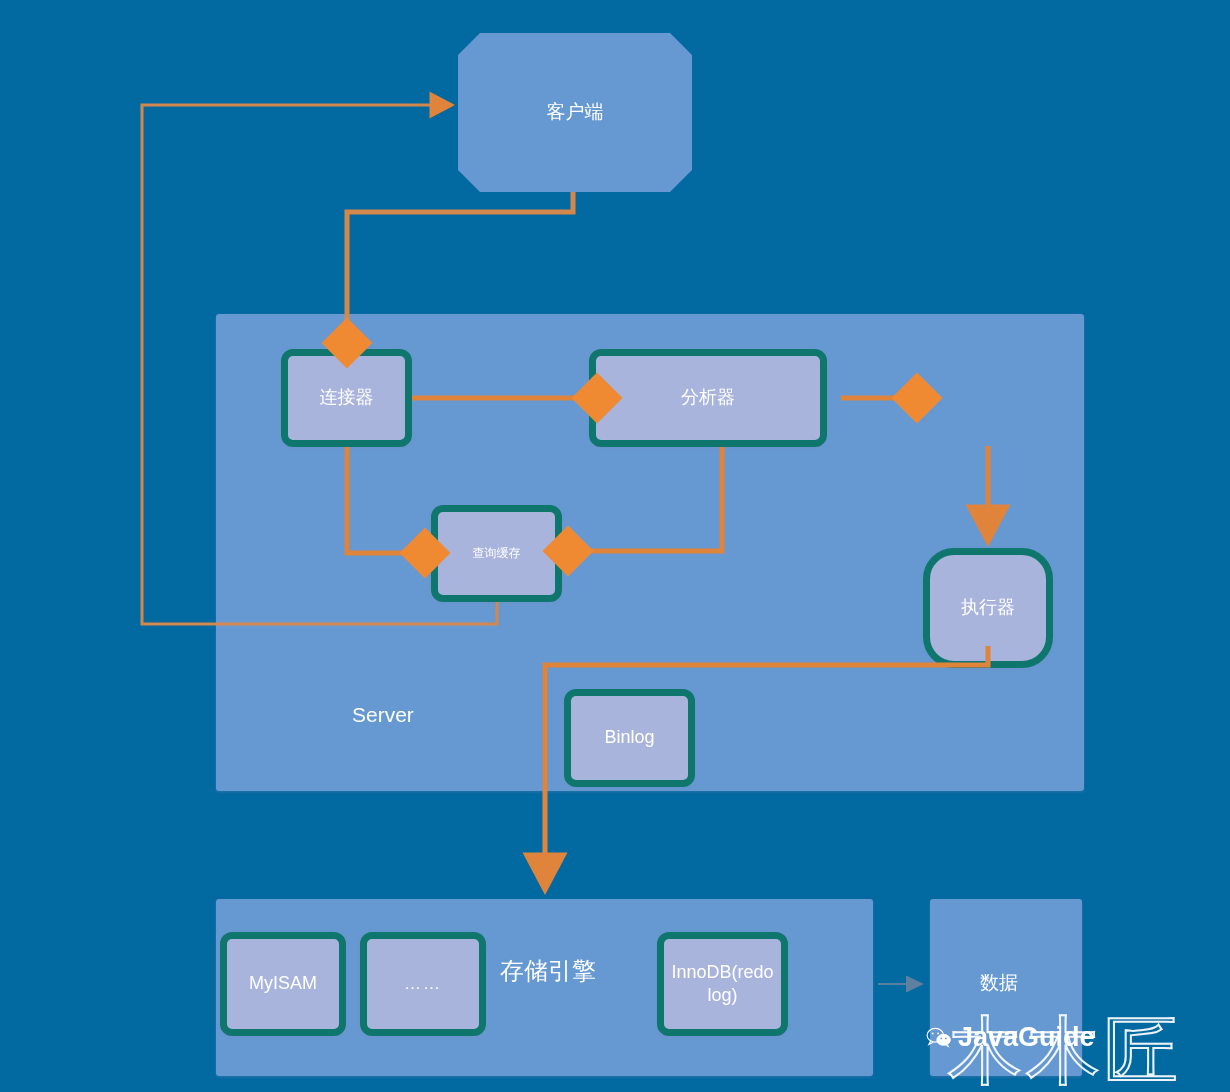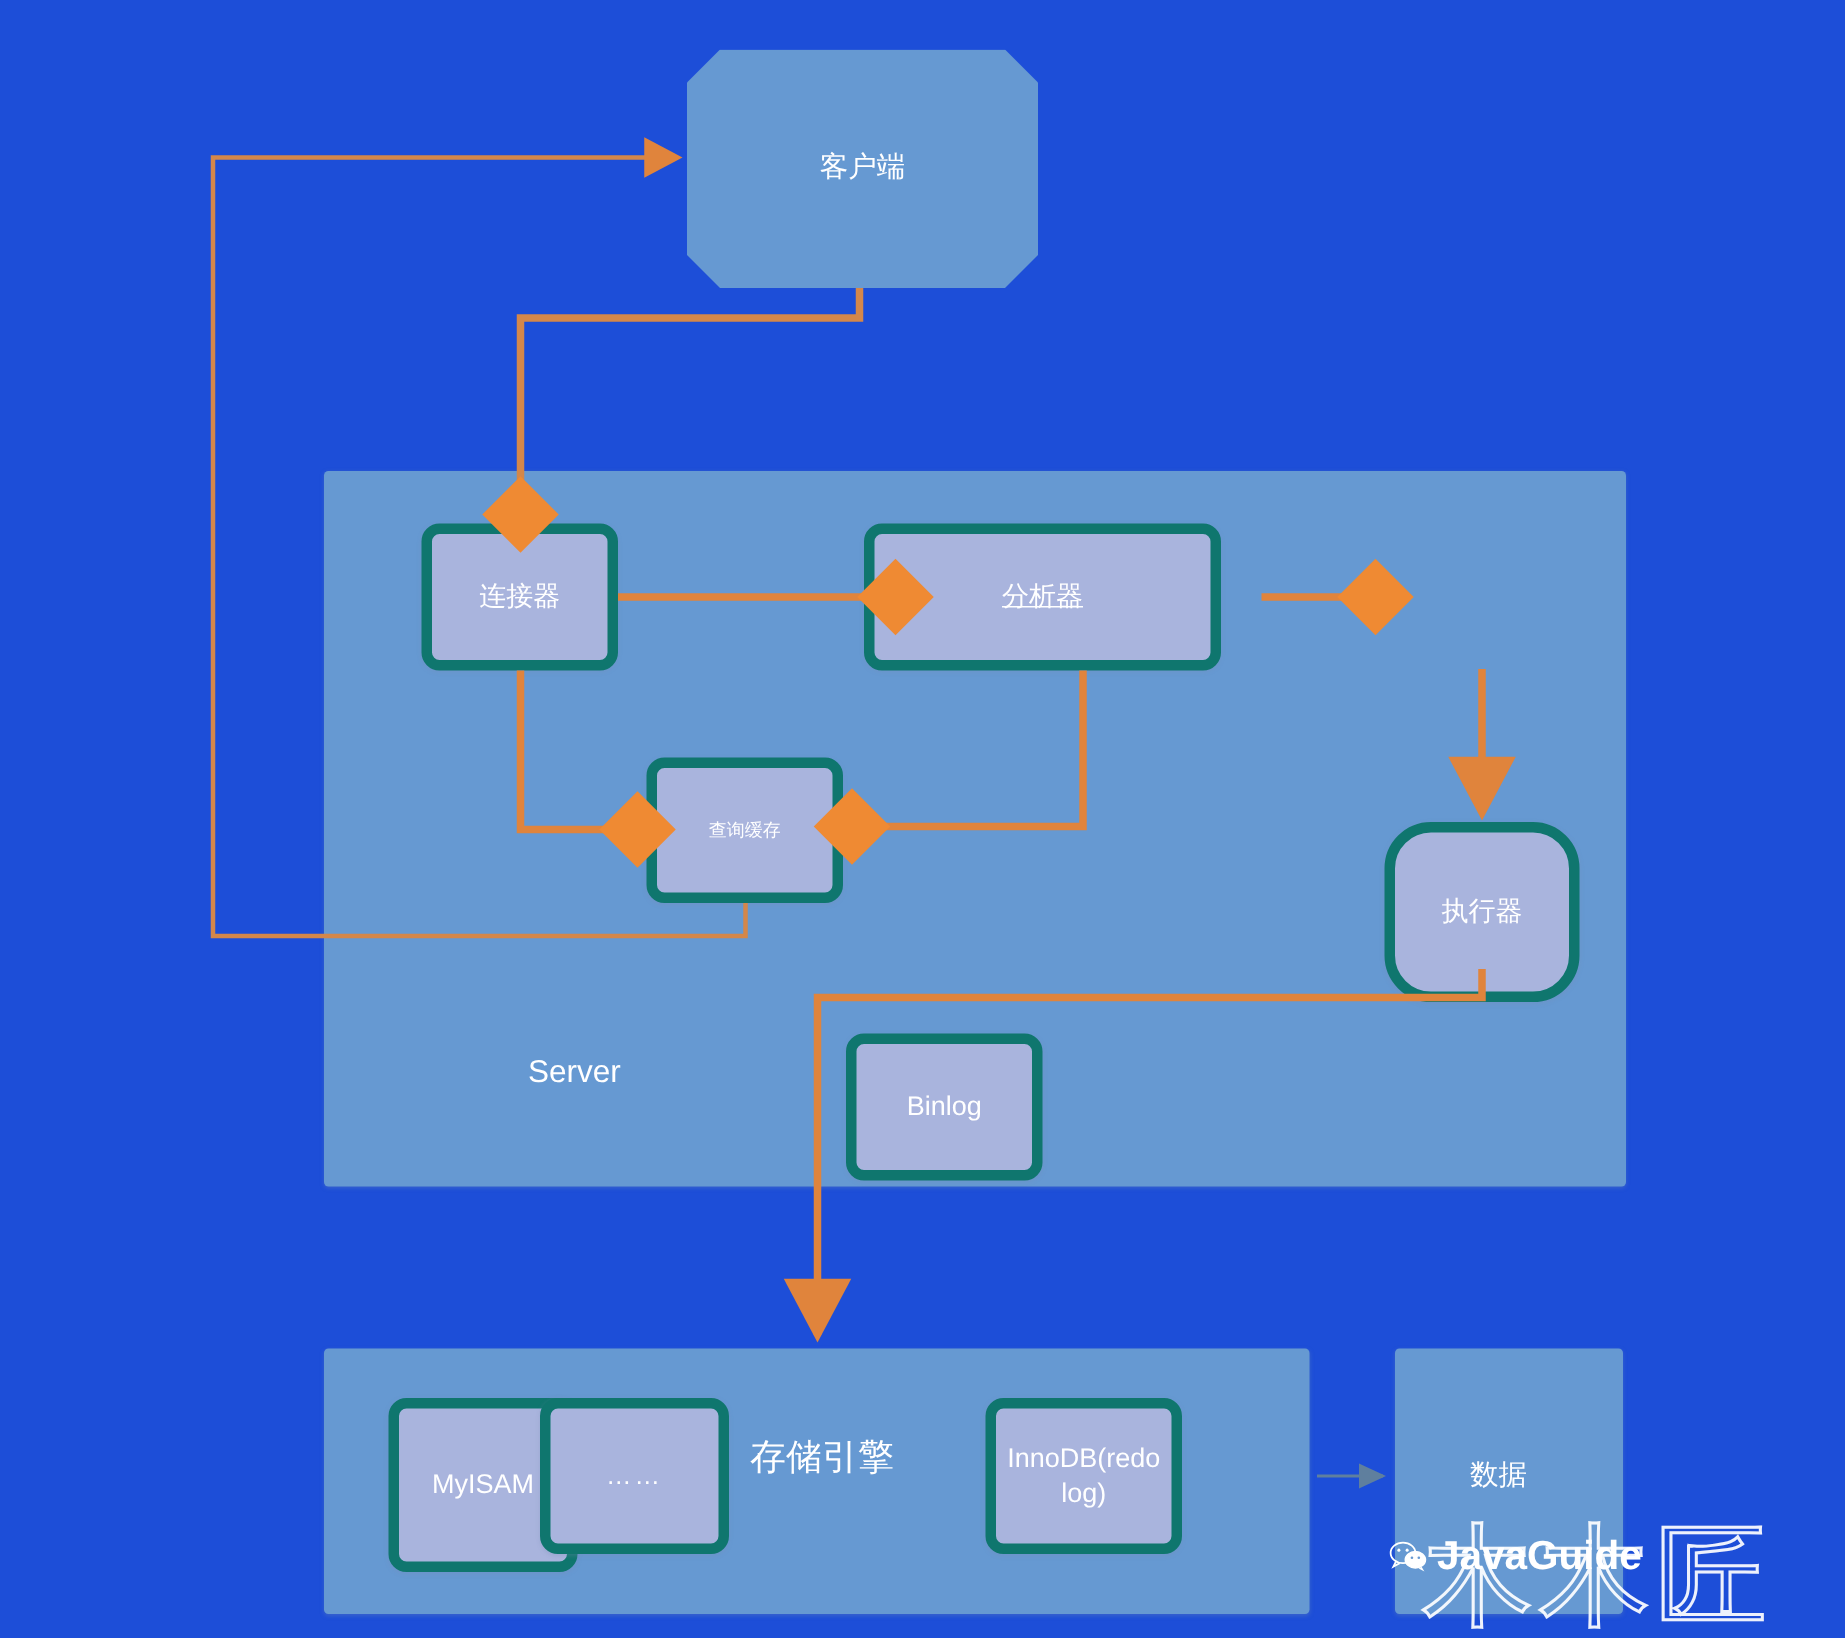--- a/index.html
+++ b/index.html
@@ -7,21 +7,21 @@
     padding: 0;
     background: #ffffff;
   }
   body {
     font-family: "Liberation Sans", "DejaVu Sans", sans-serif;
   }
   #canvas {
     position: relative;
     width: 1230px;
     height: 1092px;
-    background: #1d4ed8;
+    background: #0369a1;
     overflow: hidden;
   }
 
   
   .node {
     position: absolute;
     box-sizing: border-box;
     display: flex;
     align-items: center;
     justify-content: center;
@@ -103,42 +103,42 @@
   </div>
 
   <div class="container-box" style="position:absolute; left:216px; top:314px; width:868px; height:477px;"></div>
 
   <div class="free-label" style="left:352px; top:703px; font-size:21px;">Server</div>
 
   <div class="node sub-box" style="left:281px; top:349px; width:131px; height:98px; font-size:18px;">
     <span>连接器</span>
   </div>
 
-  <div class="node sub-box" style="left:576px; top:349px; width:238px; height:98px; font-size:18px;text-decoration:underline;">
+  <div class="node sub-box" style="left:589px; top:349px; width:238px; height:98px; font-size:18px;">
     <span>分析器</span>
   </div>
 
 
   <div class="node sub-box" style="left:431px; top:505px; width:131px; height:97px; font-size:12px;">
     <span>查询缓存</span>
   </div>
 
   <div class="node sub-box" style="left:923px; top:548px; width:130px; height:120px; font-size:18px;border-radius:31px;">
     <span>执行器</span>
   </div>
 
   <div class="node sub-box" style="left:564px; top:689px; width:131px; height:98px; font-size:18px;">
     <span>Binlog</span>
   </div>
 
   <div class="container-box" style="position:absolute; left:216px; top:899px; width:657px; height:177px;"></div>
 
   <div class="free-label" style="left:500px; top:955px; font-size:24px;font-family:Liberation Mono, monospace;">存储引擎</div>
 
-  <div class="node sub-box" style="left:220px; top:932px; width:126px; height:116px; font-size:18px;margin-left:39px;">
+  <div class="node sub-box" style="left:220px; top:932px; width:126px; height:104px; font-size:18px;">
     <span>MyISAM</span>
   </div>
 
   <div class="node sub-box" style="left:360px; top:932px; width:126px; height:104px; font-size:17px; letter-spacing:2px;">
     <span>……</span>
   </div>
 
   <div class="node sub-box" style="left:657px; top:932px; width:131px; height:104px; font-size:18px; padding:0 8px;">
     <span>InnoDB(redo log)</span>
   </div>

